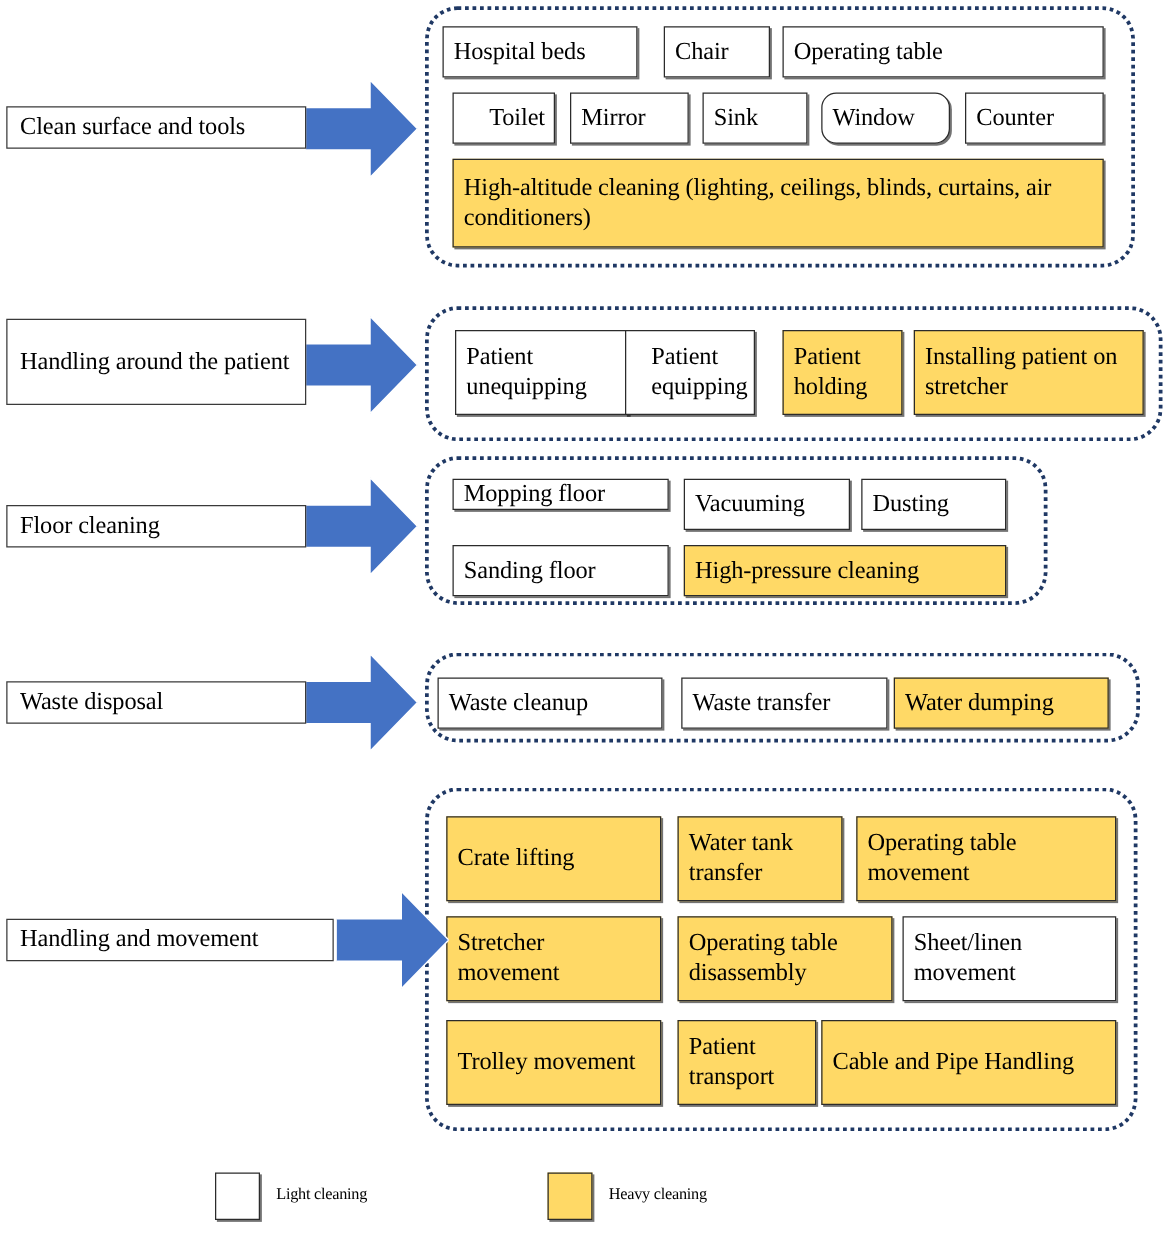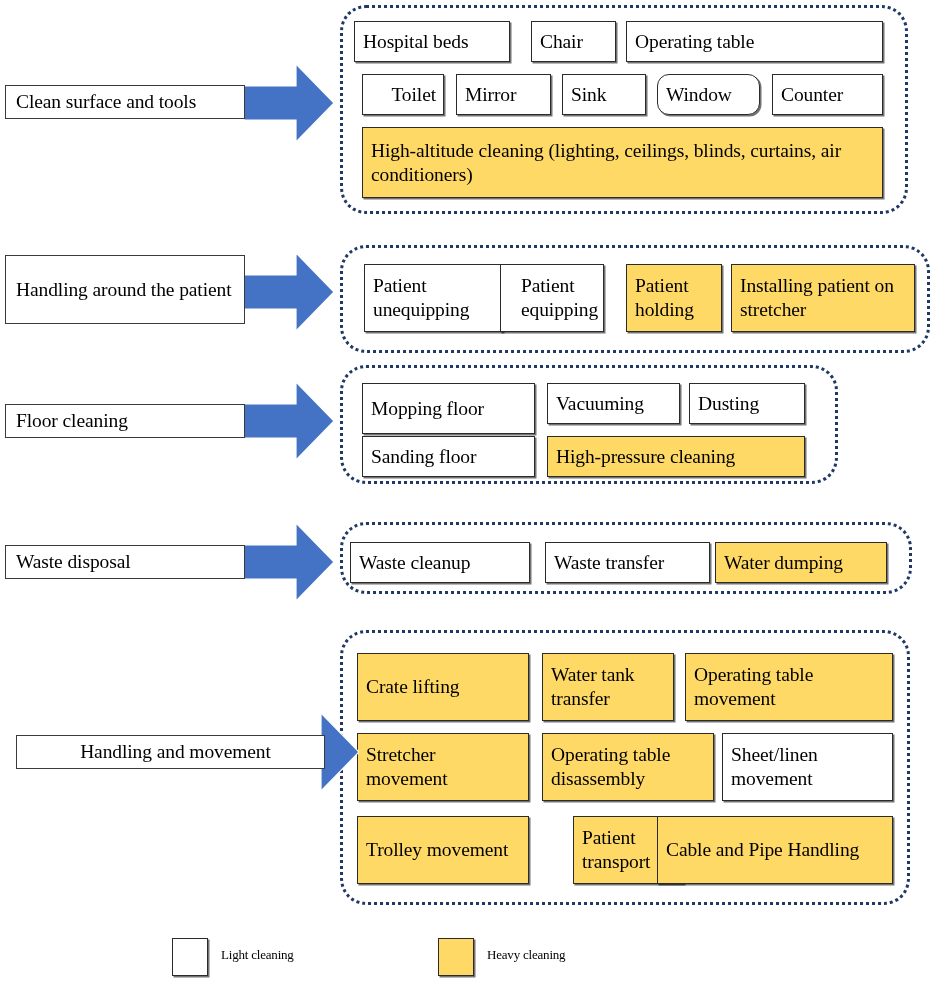--- a/index.html
+++ b/index.html
@@ -149,21 +149,21 @@
 <div class="abs cat-label" style="left:5px; top:404px; width:240px; height:34px;">
   <span>Floor cleaning</span>
 </div>
 
 <div class="abs arrow" style="left:244px; top:382px; width:90px; height:78px;">
   <svg viewBox="0 0 90 78" preserveAspectRatio="none">
     <polygon points="0,22 52,22 52,0 90,39 52,78 52,56 0,56" fill="#4472C4" stroke="#FFFFFF" stroke-width="1.2"></polygon>
   </svg>
 </div>
 
-<div class="abs task" style="left:362px; top:383px; width:173px; height:51px;">
+<div class="abs task" style="left:362px; top:383px; width:173px; height:25px;">
   <span>Mopping floor</span>
 </div>
 <div class="abs task" style="left:547px; top:383px; width:133px; height:41px;">
   <span>Vacuuming</span>
 </div>
 <div class="abs task" style="left:689px; top:383px; width:116px; height:41px;">
   <span>Dusting</span>
 </div>
 
 <div class="abs task" style="left:362px; top:436px; width:173px; height:41px;">
@@ -190,21 +190,21 @@
 </div>
 <div class="abs task" style="left:545px; top:542px; width:165px; height:41px;">
   <span>Waste transfer</span>
 </div>
 <div class="abs task heavy" style="left:715px; top:542px; width:172px; height:41px;">
   <span>Water dumping</span>
 </div>
 
 <div class="abs group-box" style="left:340px; top:630px; width:570px; height:275px;"></div>
 
-<div class="abs cat-label" style="left:16px; top:735px; width:309px; height:34px;justify-content:center;">
+<div class="abs cat-label" style="left:5px; top:735px; width:262px; height:34px;">
   <span>Handling and movement</span>
 </div>
 
 <div class="abs arrow" style="left:269px; top:713px; width:90px; height:78px;">
   <svg viewBox="0 0 90 78" preserveAspectRatio="none">
     <polygon points="0,22 52,22 52,0 90,39 52,78 52,56 0,56" fill="#4472C4" stroke="#FFFFFF" stroke-width="1.2"></polygon>
   </svg>
 </div>
 
 <div class="abs task heavy multiline" style="left:357px; top:653px; width:172px; height:68px;">
@@ -223,21 +223,21 @@
 <div class="abs task heavy multiline" style="left:542px; top:733px; width:172px; height:68px;">
   <span>Operating table disassembly</span>
 </div>
 <div class="abs task multiline" style="left:722px; top:733px; width:171px; height:68px;">
   <span>Sheet/linen movement</span>
 </div>
 
 <div class="abs task heavy multiline" style="left:357px; top:816px; width:172px; height:68px;">
   <span>Trolley movement</span>
 </div>
-<div class="abs task heavy multiline" style="left:542px; top:816px; width:111px; height:68px;margin-left:31px;">
+<div class="abs task heavy multiline" style="left:542px; top:816px; width:111px; height:68px;">
   <span>Patient transport</span>
 </div>
 <div class="abs task heavy multiline" style="left:657px; top:816px; width:236px; height:68px;">
   <span>Cable and Pipe Handling</span>
 </div>
 
 <div class="abs legend-swatch" style="left:172px; top:938px; width:36px; height:38px;"></div>
 <div class="abs legend-text" style="left:221px; top:947px;">
   <span>Light cleaning</span>
 </div>

